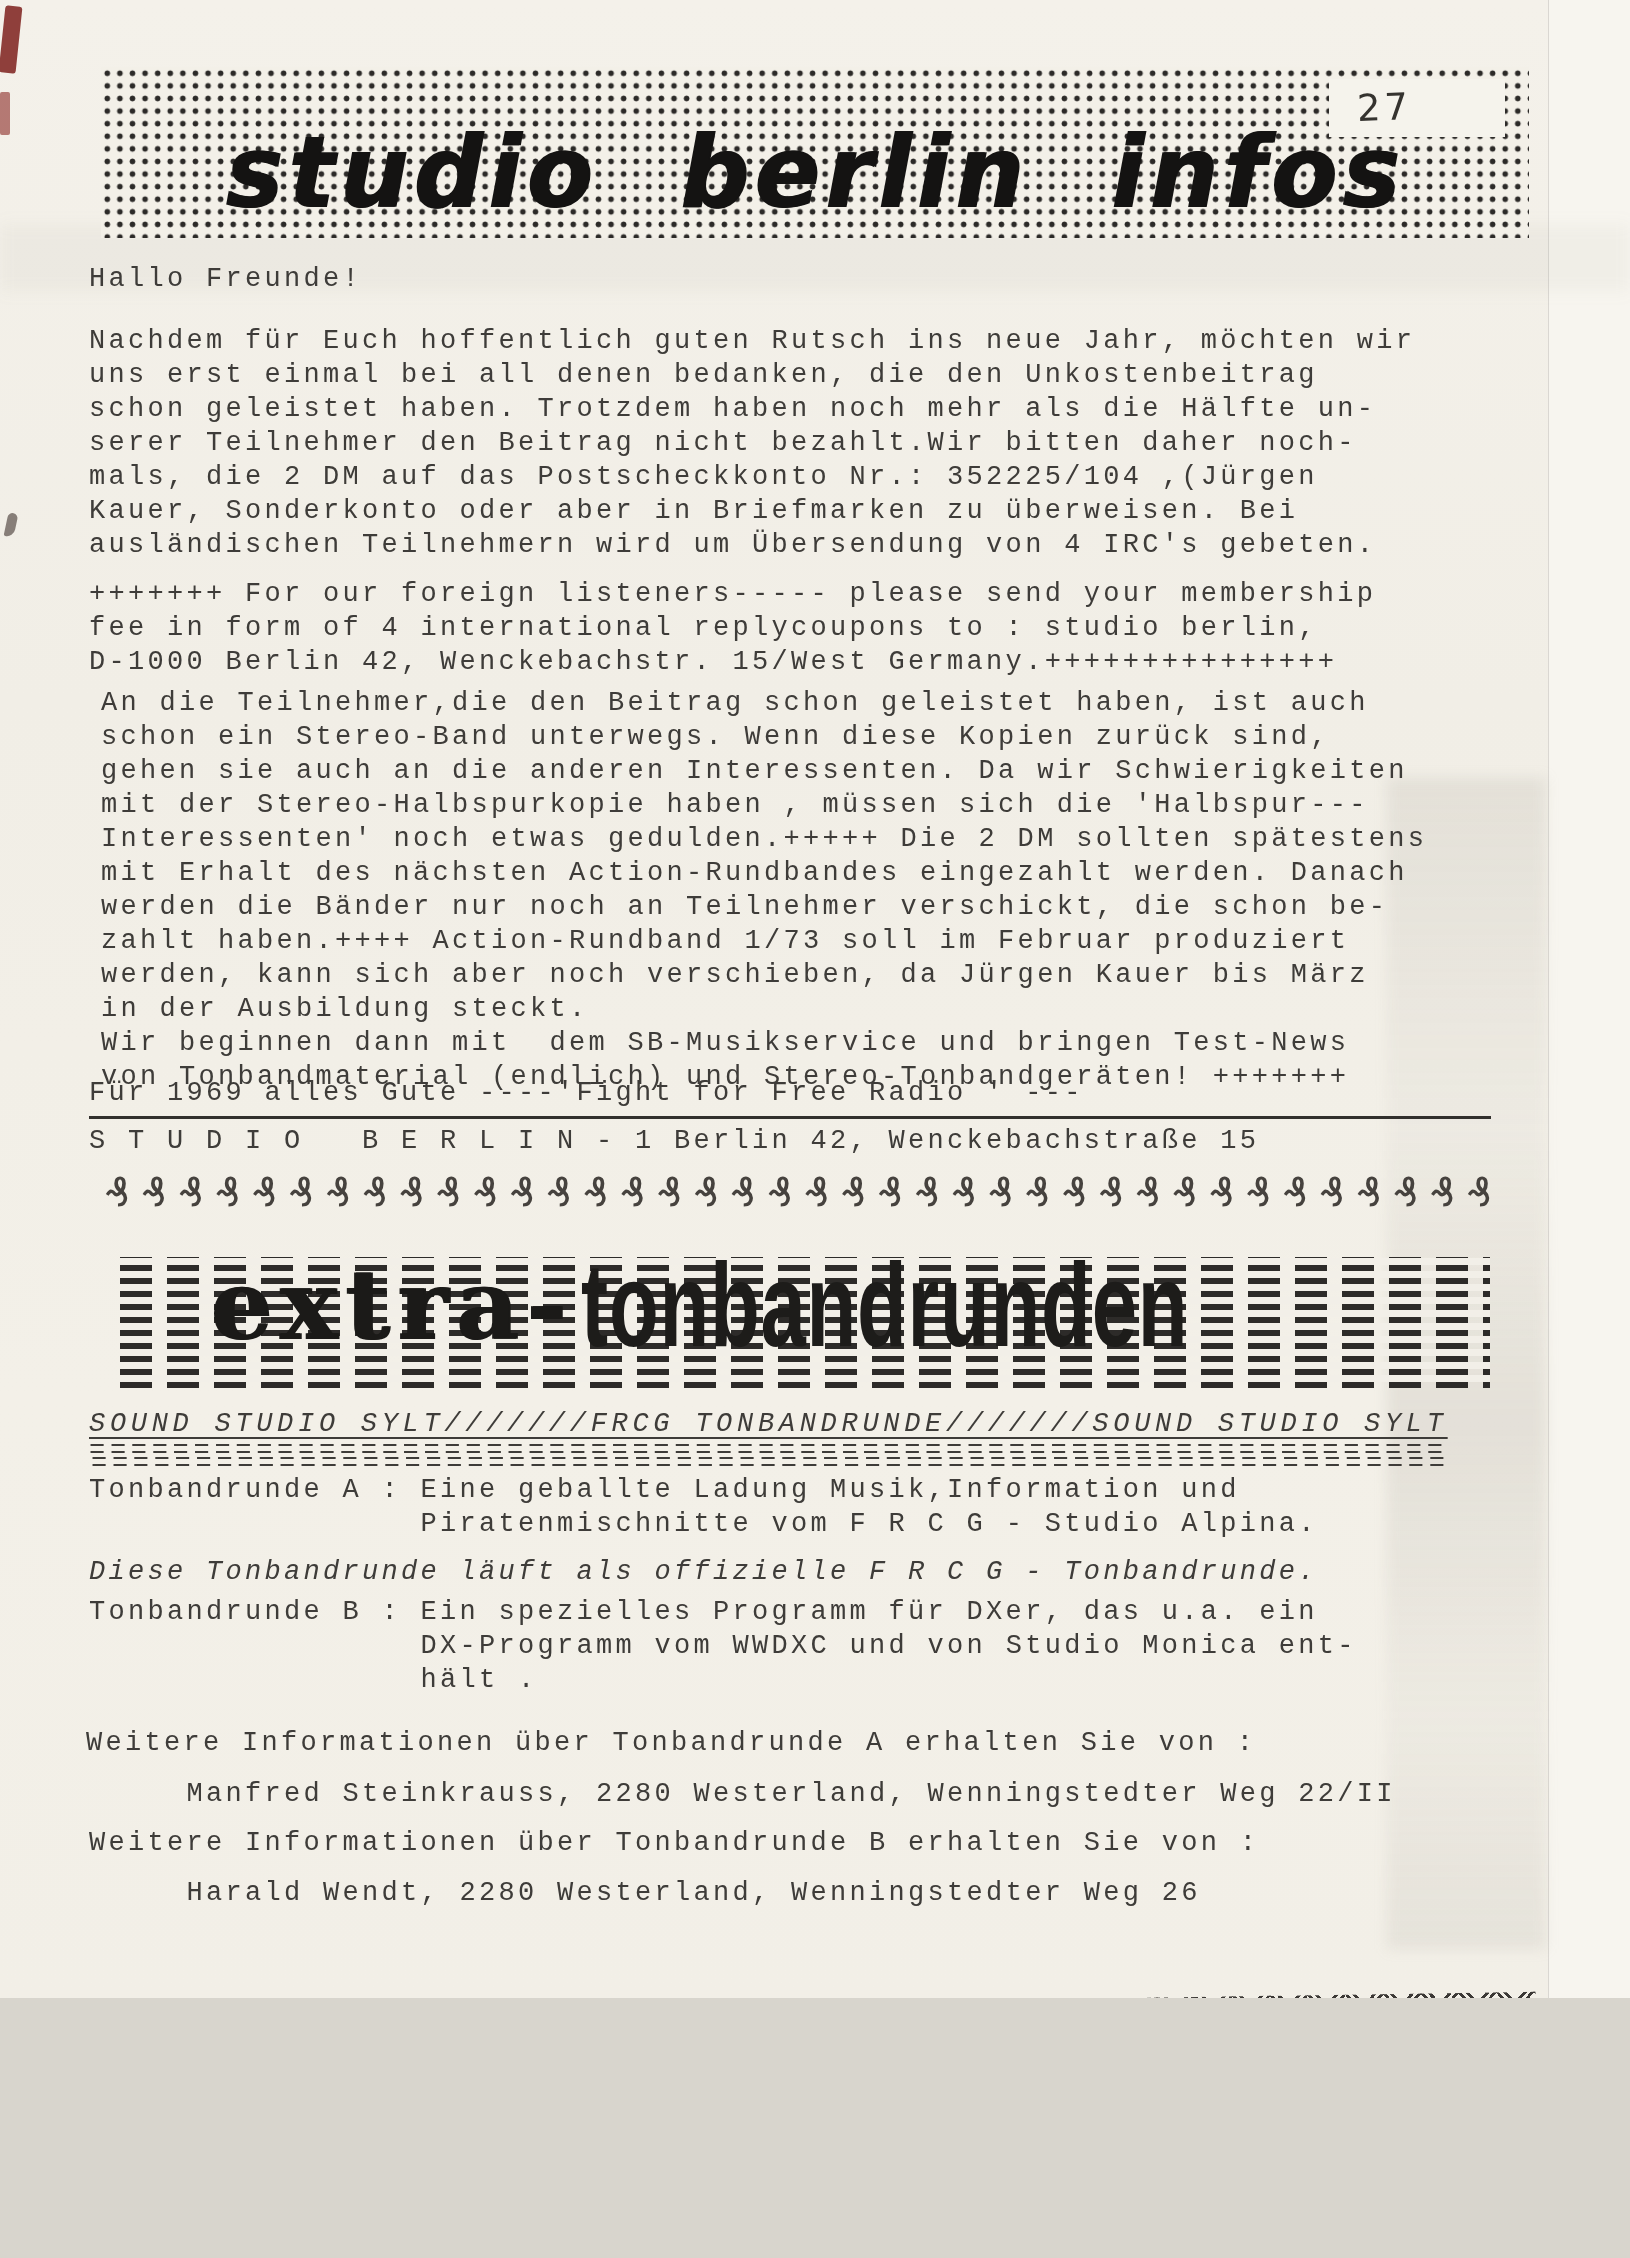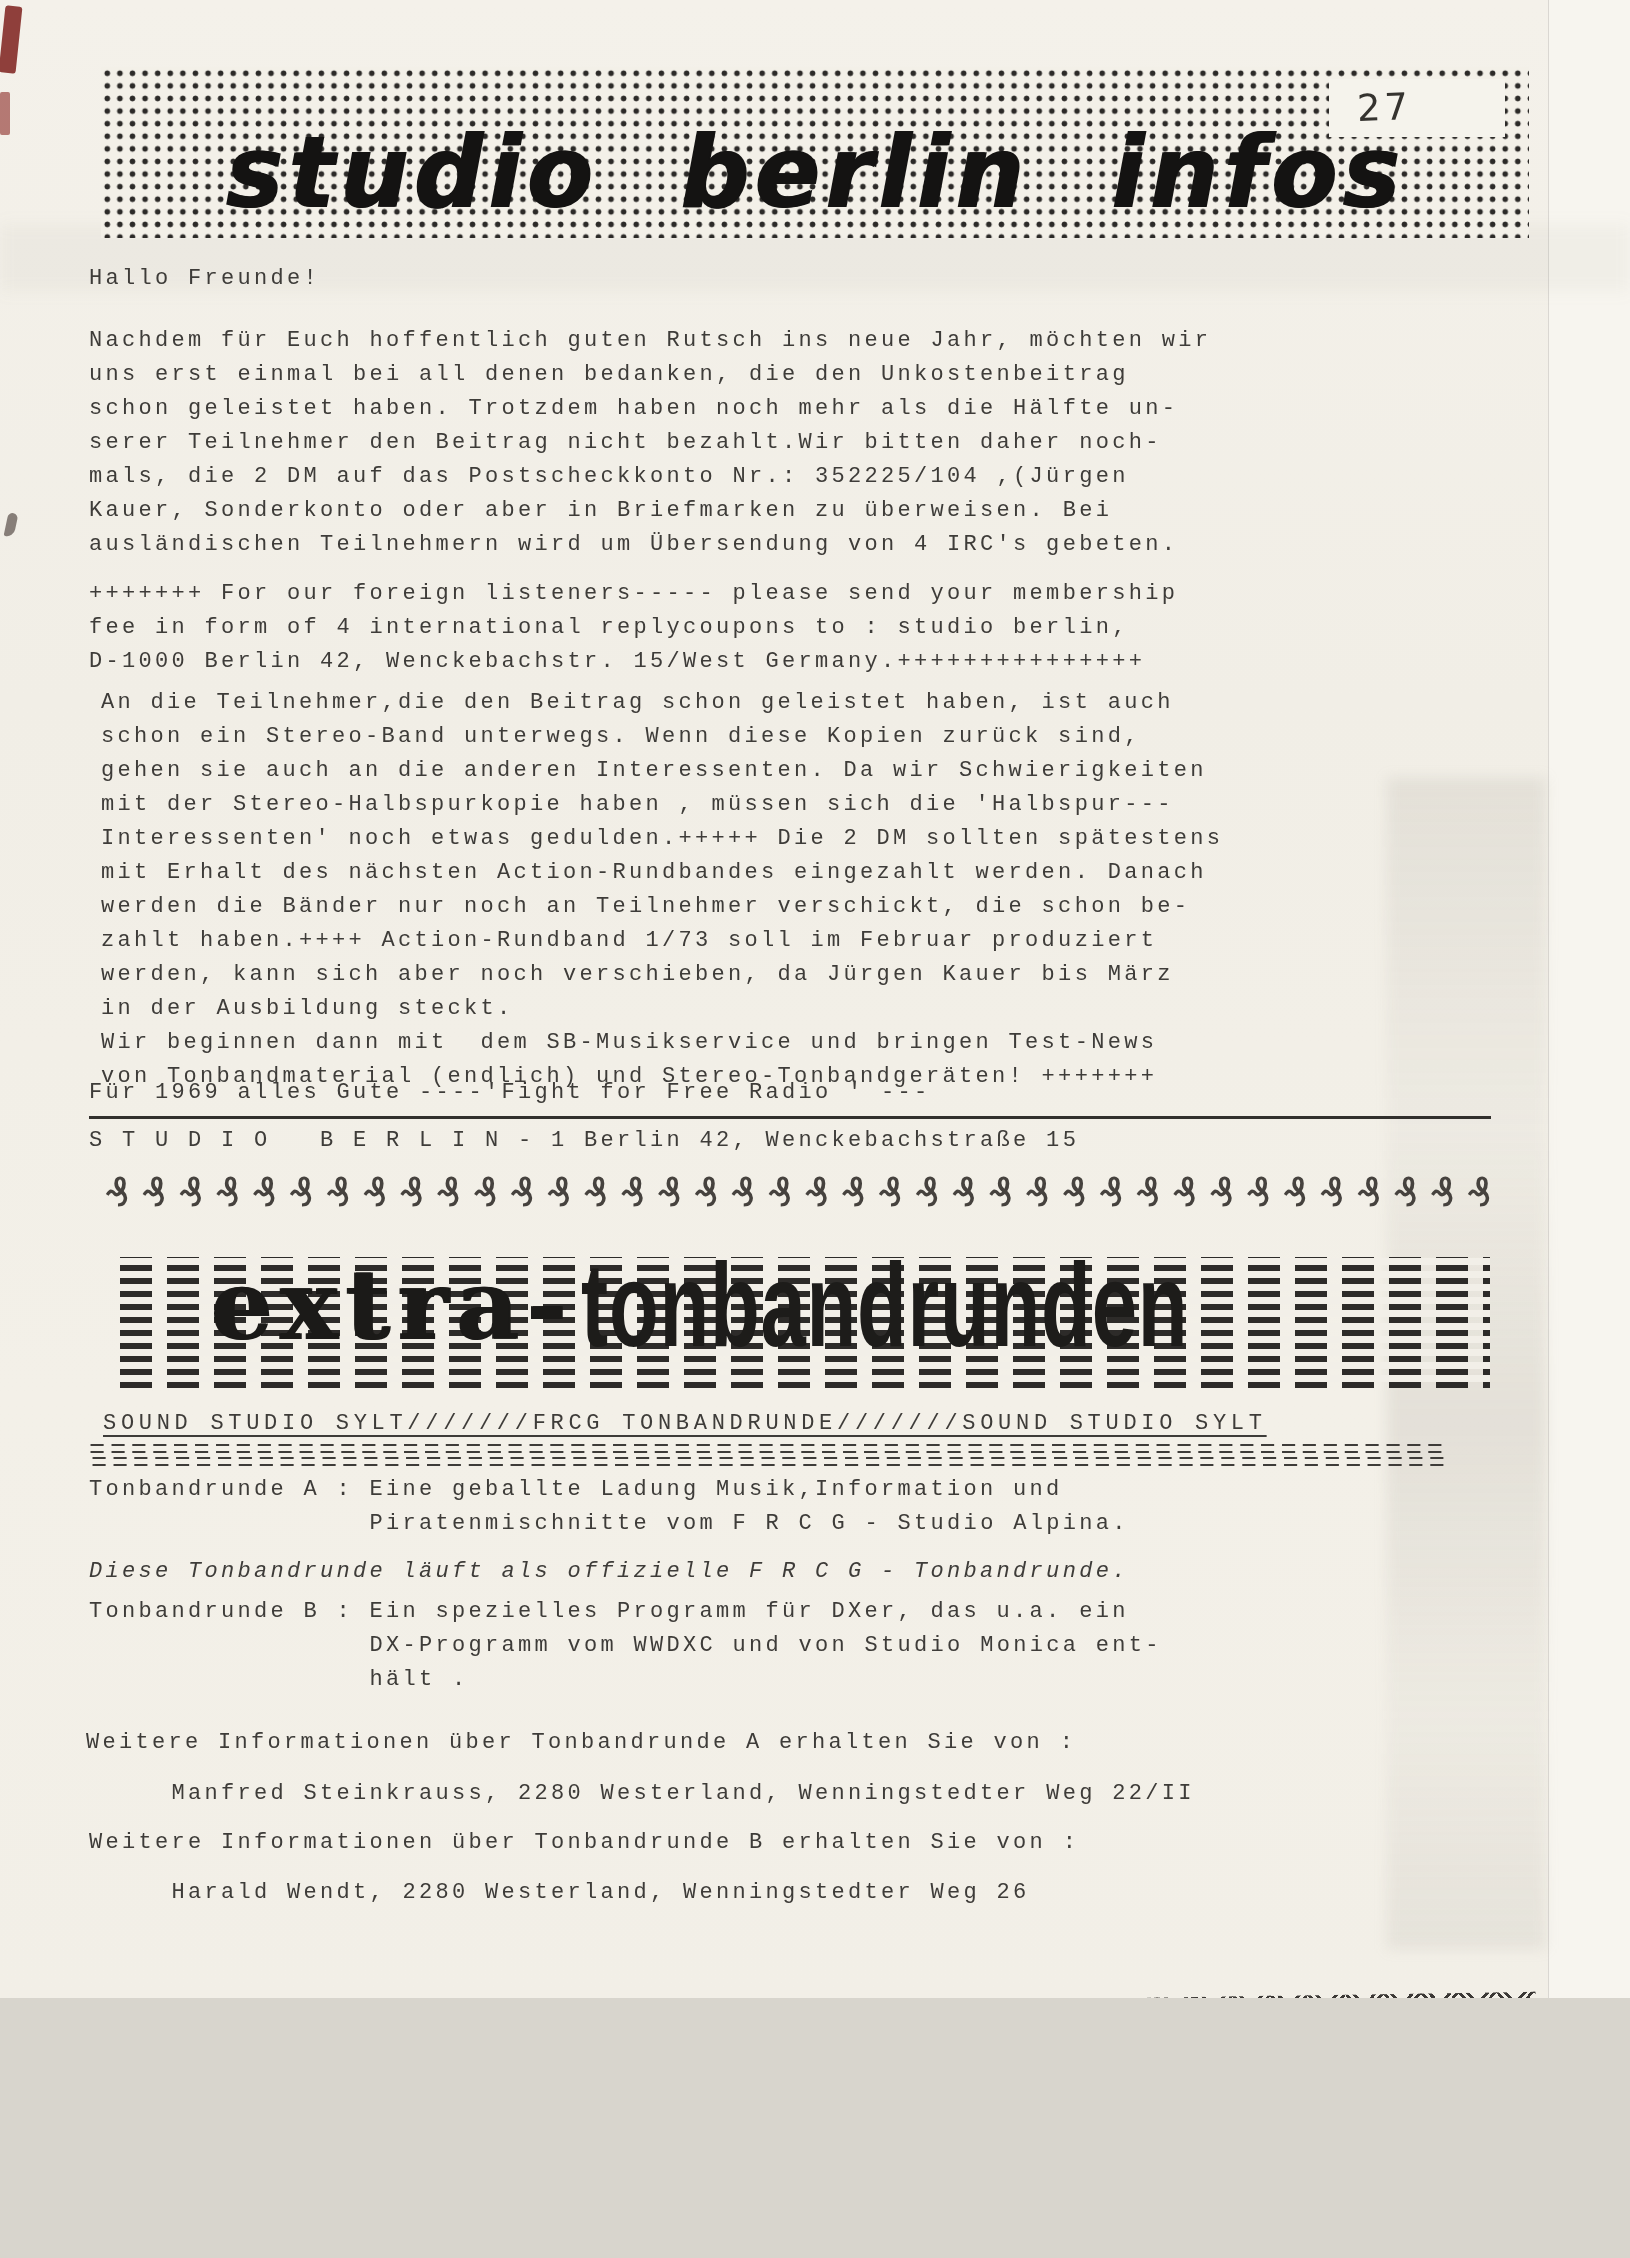--- a/index.html
+++ b/index.html
@@ -4,21 +4,21 @@
 <style>
   html,body{margin:0;padding:0;background:#d8d5cd;}
   #page{
     position:relative;width:1630px;height:1998px;overflow:hidden;
     background:linear-gradient(180deg,#f4f1ea 0%,#f1eee6 35%,#f3f0e8 70%,#f2efe7 100%);
     font-family:"Liberation Mono","DejaVu Sans Mono",monospace;
     color:#3d3d3d;
   }
   .abs{position:absolute;}
   .type{
-    font-size:22px;line-height:34px;letter-spacing:3.3px;
+    font-size:27px;line-height:34px;letter-spacing:3.3px;
     white-space:pre-wrap;color:#3e3c39;
   }
   
   .dot-banner{
     left:101px;top:67px;width:1428px;height:171px;
     background-color:#f3f0e8;
     background-image:radial-gradient(circle,#2c2a28 2.5px,rgba(0,0,0,0) 3.2px);
     background-size:12.6px 12.6px;
     display:flex;align-items:flex-end;justify-content:center;
   }
@@ -125,21 +125,21 @@
   <div class="abs type signoff" style="left:89px;top:1076px;">Für 1969 alles Gute ----'Fight for Free Radio ' ---</div>
   <div class="abs type" style="left:89px;top:1124px;width:1424px;">S T U D I O   B E R L I N - 1 Berlin 42, Wenckebachstraße 15</div>
 
   <div class="abs ornaments" style="left:105px;top:1173px;">₰₰₰₰₰₰₰₰₰₰₰₰₰₰₰₰₰₰₰₰₰₰₰₰₰₰₰₰₰₰₰₰₰₰₰₰₰₰</div>
 
   <div class="abs dash-banner">
     <span class="extra-word">extra-</span>
     <span class="tonband-word">tonbandrunden</span>
   </div>
 
-  <div class="abs type sylt-header" style="left:103px;top:1407px;">SOUND STUDIO SYLT///////FRCG TONBANDRUNDE///////SOUND STUDIO SYLT</div>
+  <div class="abs type sylt-header" style="left:89px;top:1407px;font-style:italic;">SOUND STUDIO SYLT///////FRCG TONBANDRUNDE///////SOUND STUDIO SYLT</div>
   <div class="abs eqrow" style="left:89px;top:1445px;">=================================================================</div>
   <div class="abs eqrow" style="left:91px;top:1458px;">=================================================================</div>
 
   <div class="abs type" style="left:89px;top:1473px;width:1443px;">Tonbandrunde A : Eine geballte Ladung Musik,Information und
                  Piratenmischnitte vom F R C G - Studio Alpina.</div>
   <div class="abs type" style="left:89px;top:1555px;width:1443px;font-style:italic;">Diese Tonbandrunde läuft als offizielle F R C G - Tonbandrunde.</div>
   <div class="abs type" style="left:89px;top:1595px;width:1443px;">Tonbandrunde B : Ein spezielles Programm für DXer, das u.a. ein
                  DX-Programm vom WWDXC und von Studio Monica ent-
                  hält .</div>
 

